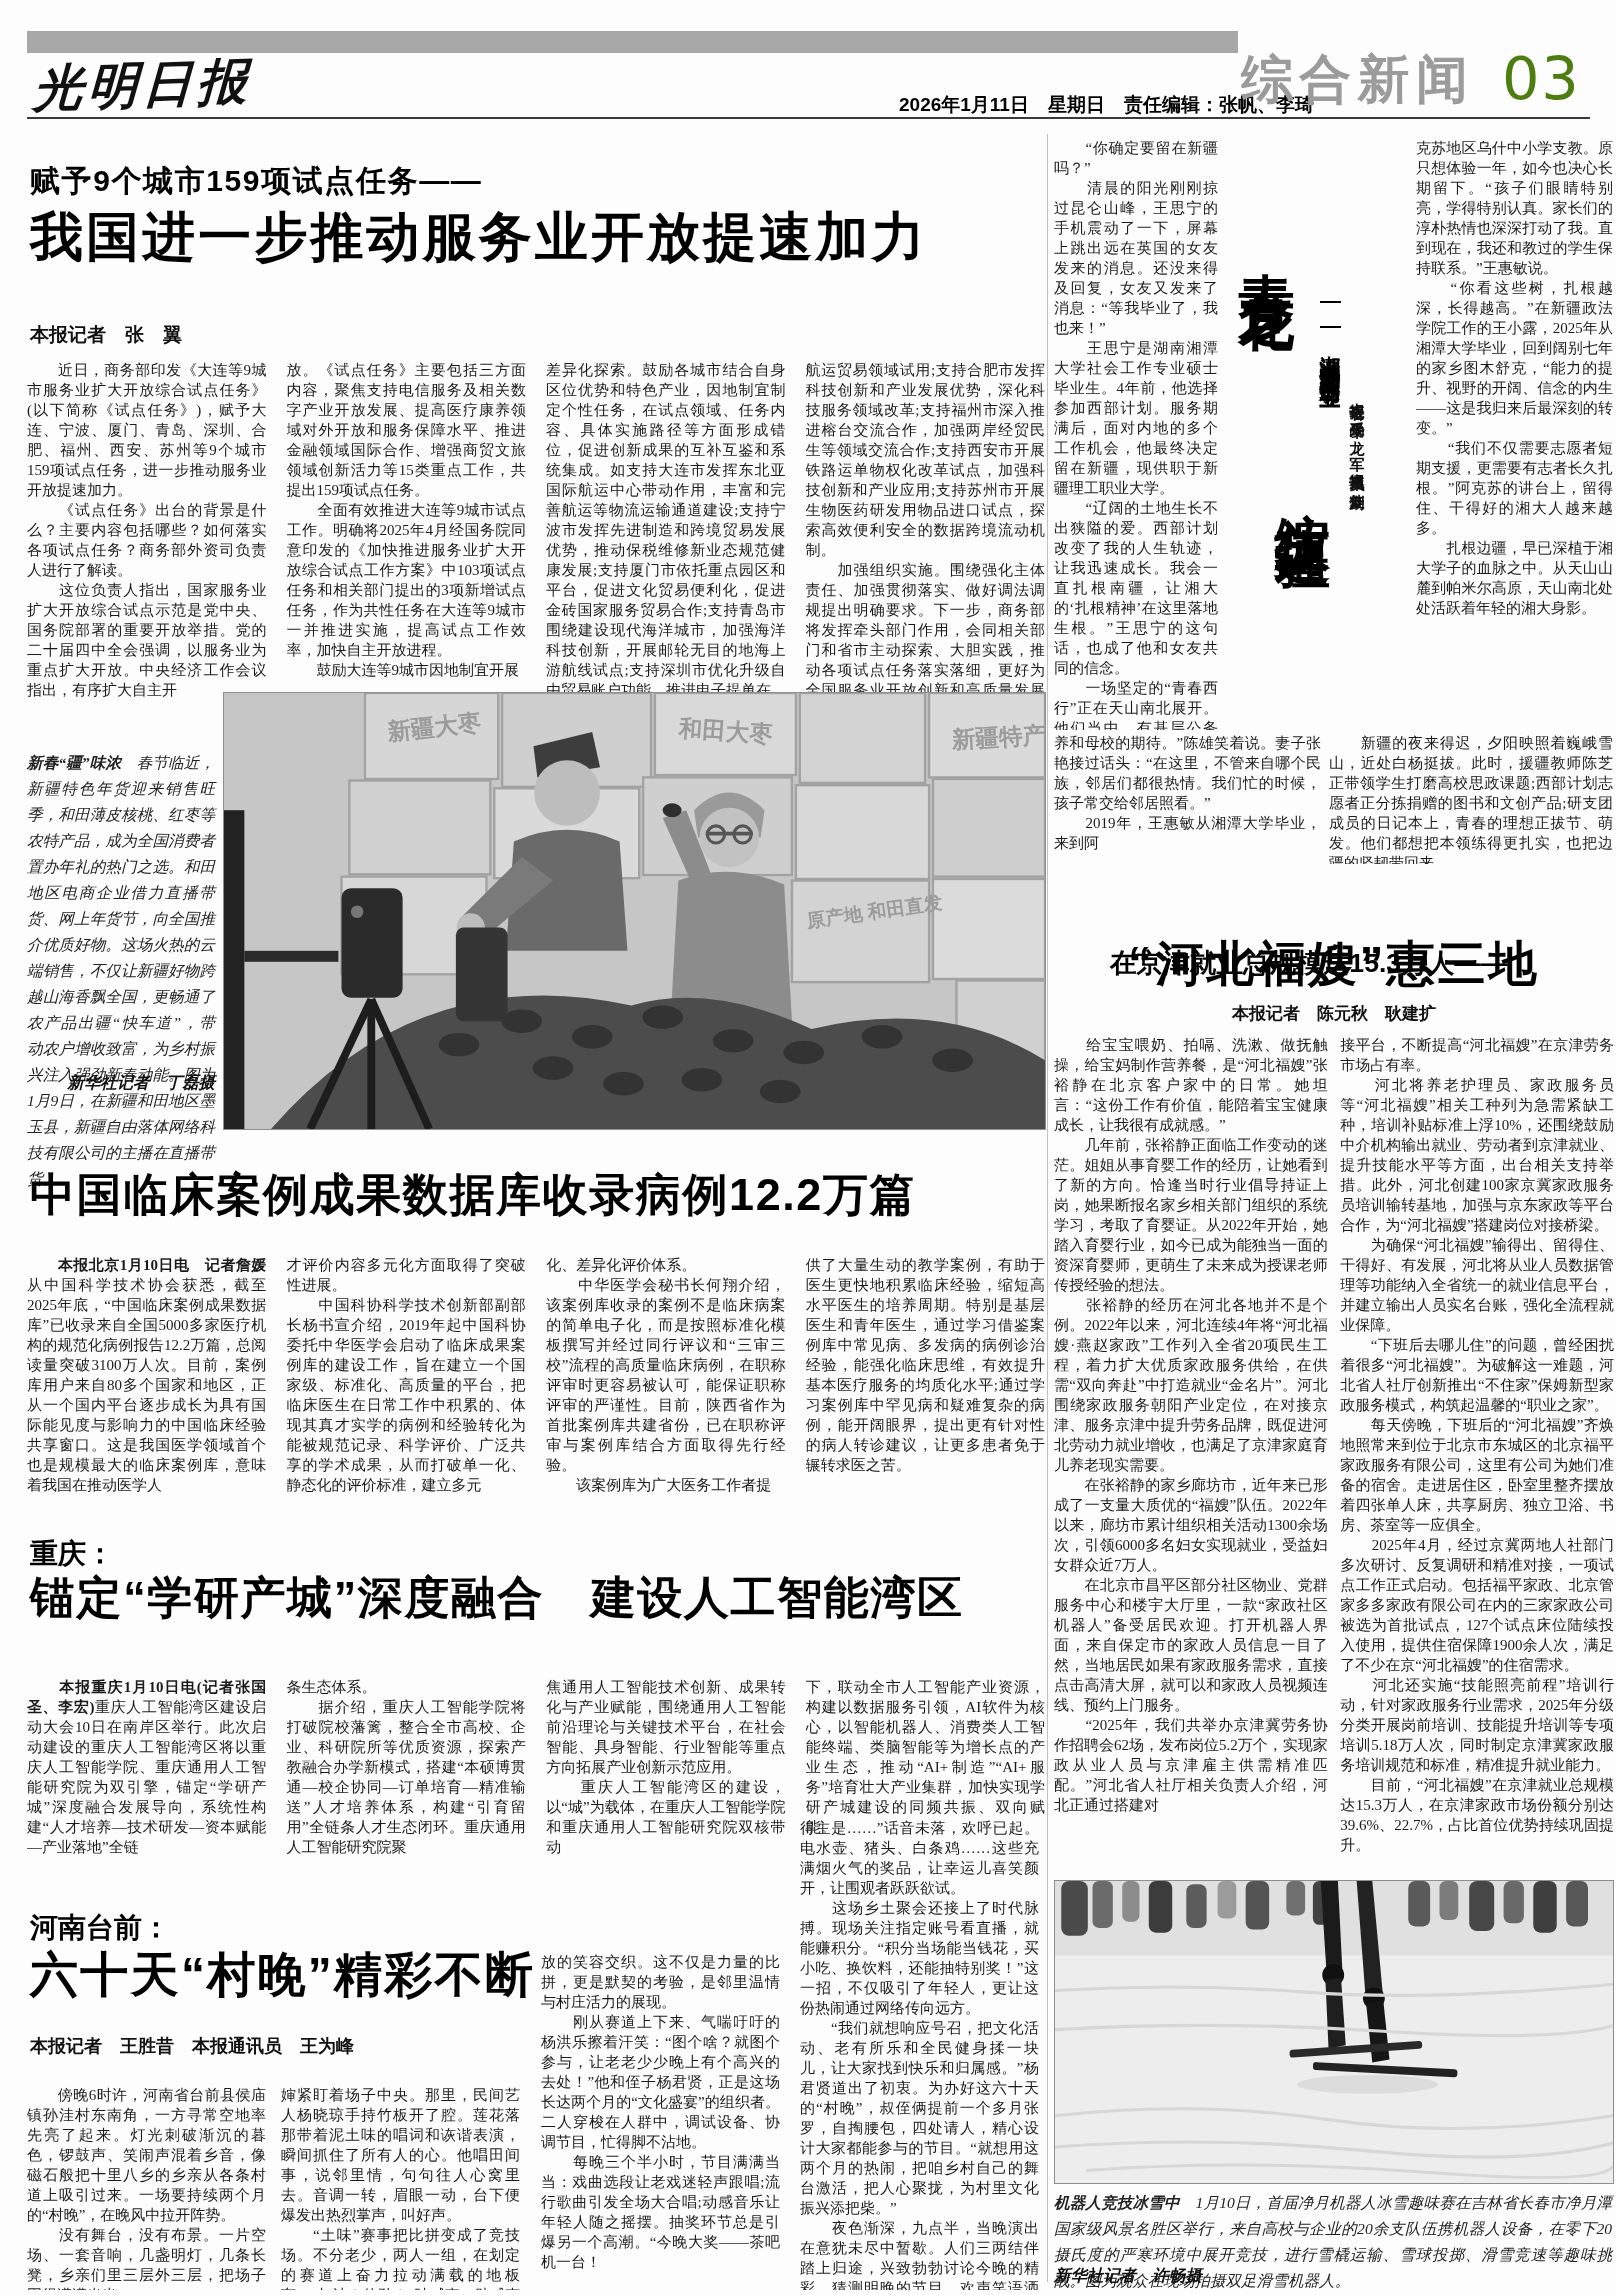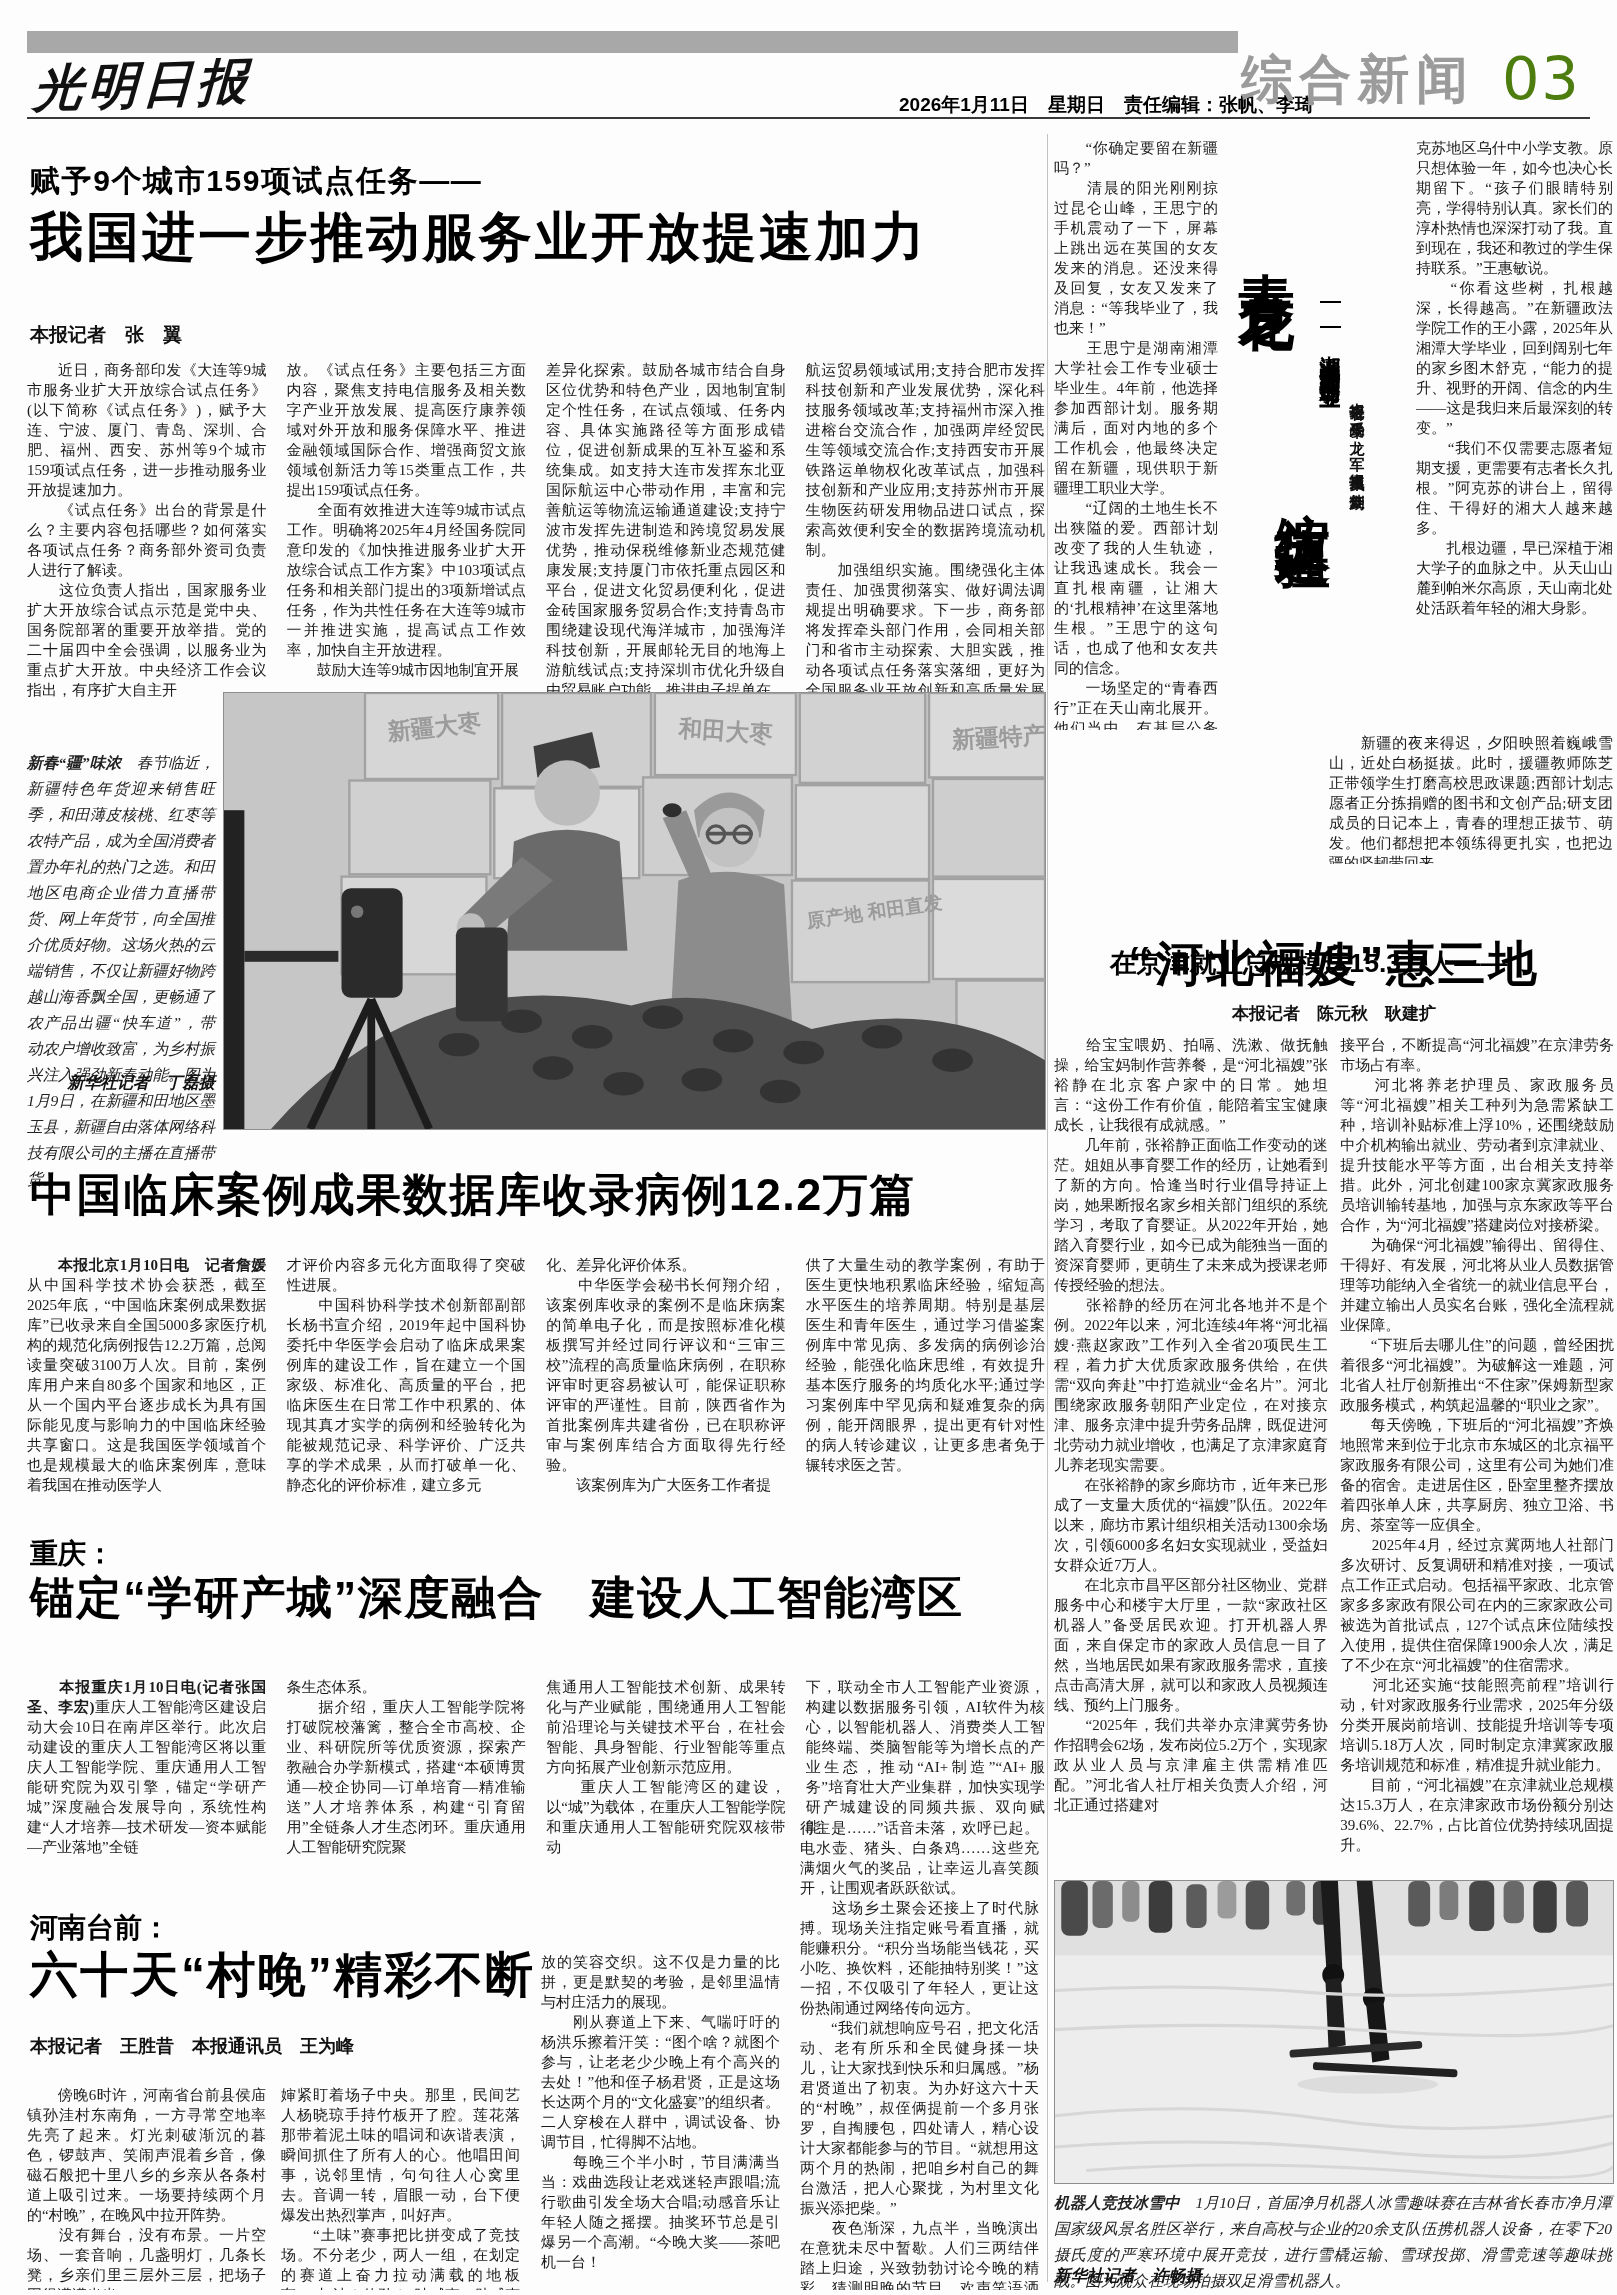--- a/index.html
+++ b/index.html
@@ -107,20 +107,22 @@
 　　一场坚定的“青春西行”正在天山南北展开。他们当中，有基层公务员、西部志愿者、研究生支教团、援疆教师……湘潭大学“扎根伟人故里　服务国家战略”的传统，正通过一批批毕业生的选择得以延续。
 　　同样，均毕业于湘潭大学的陈雄夫妇，2017年从湖南招录至阿克苏地区。“也曾想过回湖南，但我们不能辜负组织的培</div>
   <div class="abs y-title1 hd vert">青春之花</div>
   <div class="abs y-title2 hd vert">绽放边疆</div>
   <div class="abs y-subtitle hd vert">——湘潭大学学子踊跃到西部建功立业</div>
   <div class="abs y-byline vert">本报记者　禹爱华　龙　军　本报通讯员　刘佳豪</div>
   <div class="abs y-right body-txt">克苏地区乌什中小学支教。原只想体验一年，如今也决心长期留下。“孩子们眼睛特别亮，学得特别认真。家长们的淳朴热情也深深打动了我。直到现在，我还和教过的学生保持联系。”王惠敏说。
 　　“你看这些树，扎根越深，长得越高。”在新疆政法学院工作的王小露，2025年从湘潭大学毕业，回到阔别七年的家乡图木舒克，“能力的提升、视野的开阔、信念的内生——这是我归来后最深刻的转变。”
 　　“我们不仅需要志愿者短期支援，更需要有志者长久扎根。”阿克苏的讲台上，留得住、干得好的湘大人越来越多。
 　　扎根边疆，早已深植于湘大学子的血脉之中。从天山山麓到帕米尔高原，天山南北处处活跃着年轻的湘大身影。</div>
+  <div class="abs y-bl body-txt">养和母校的期待。”陈雄笑着说。妻子张艳接过话头：“在这里，不管来自哪个民族，邻居们都很热情。我们忙的时候，孩子常交给邻居照看。”
+　　2019年，王惠敏从湘潭大学毕业，来到阿</div>
   <div class="abs y-br body-txt">　　新疆的夜来得迟，夕阳映照着巍峨雪山，近处白杨挺拔。此时，援疆教师陈芝正带领学生打磨高校思政课题;西部计划志愿者正分拣捐赠的图书和文创产品;研支团成员的日记本上，青春的理想正拔节、萌发。他们都想把本领练得更扎实，也把边疆的坚韧带回来。</div>
 
   <div class="abs photo1">
     <svg viewBox="0 0 1048 558" preserveAspectRatio="none">
       <rect x="0" y="0" width="1048" height="558" fill="#c6c6c6"></rect>
 
       <g stroke="#a2a2a2" stroke-width="3">
         <rect x="180" y="0" width="170" height="110" fill="#d6d6d6"></rect>
         <rect x="355" y="0" width="190" height="120" fill="#cfcfcf"></rect>
         <rect x="550" y="0" width="180" height="105" fill="#d9d9d9"></rect>

